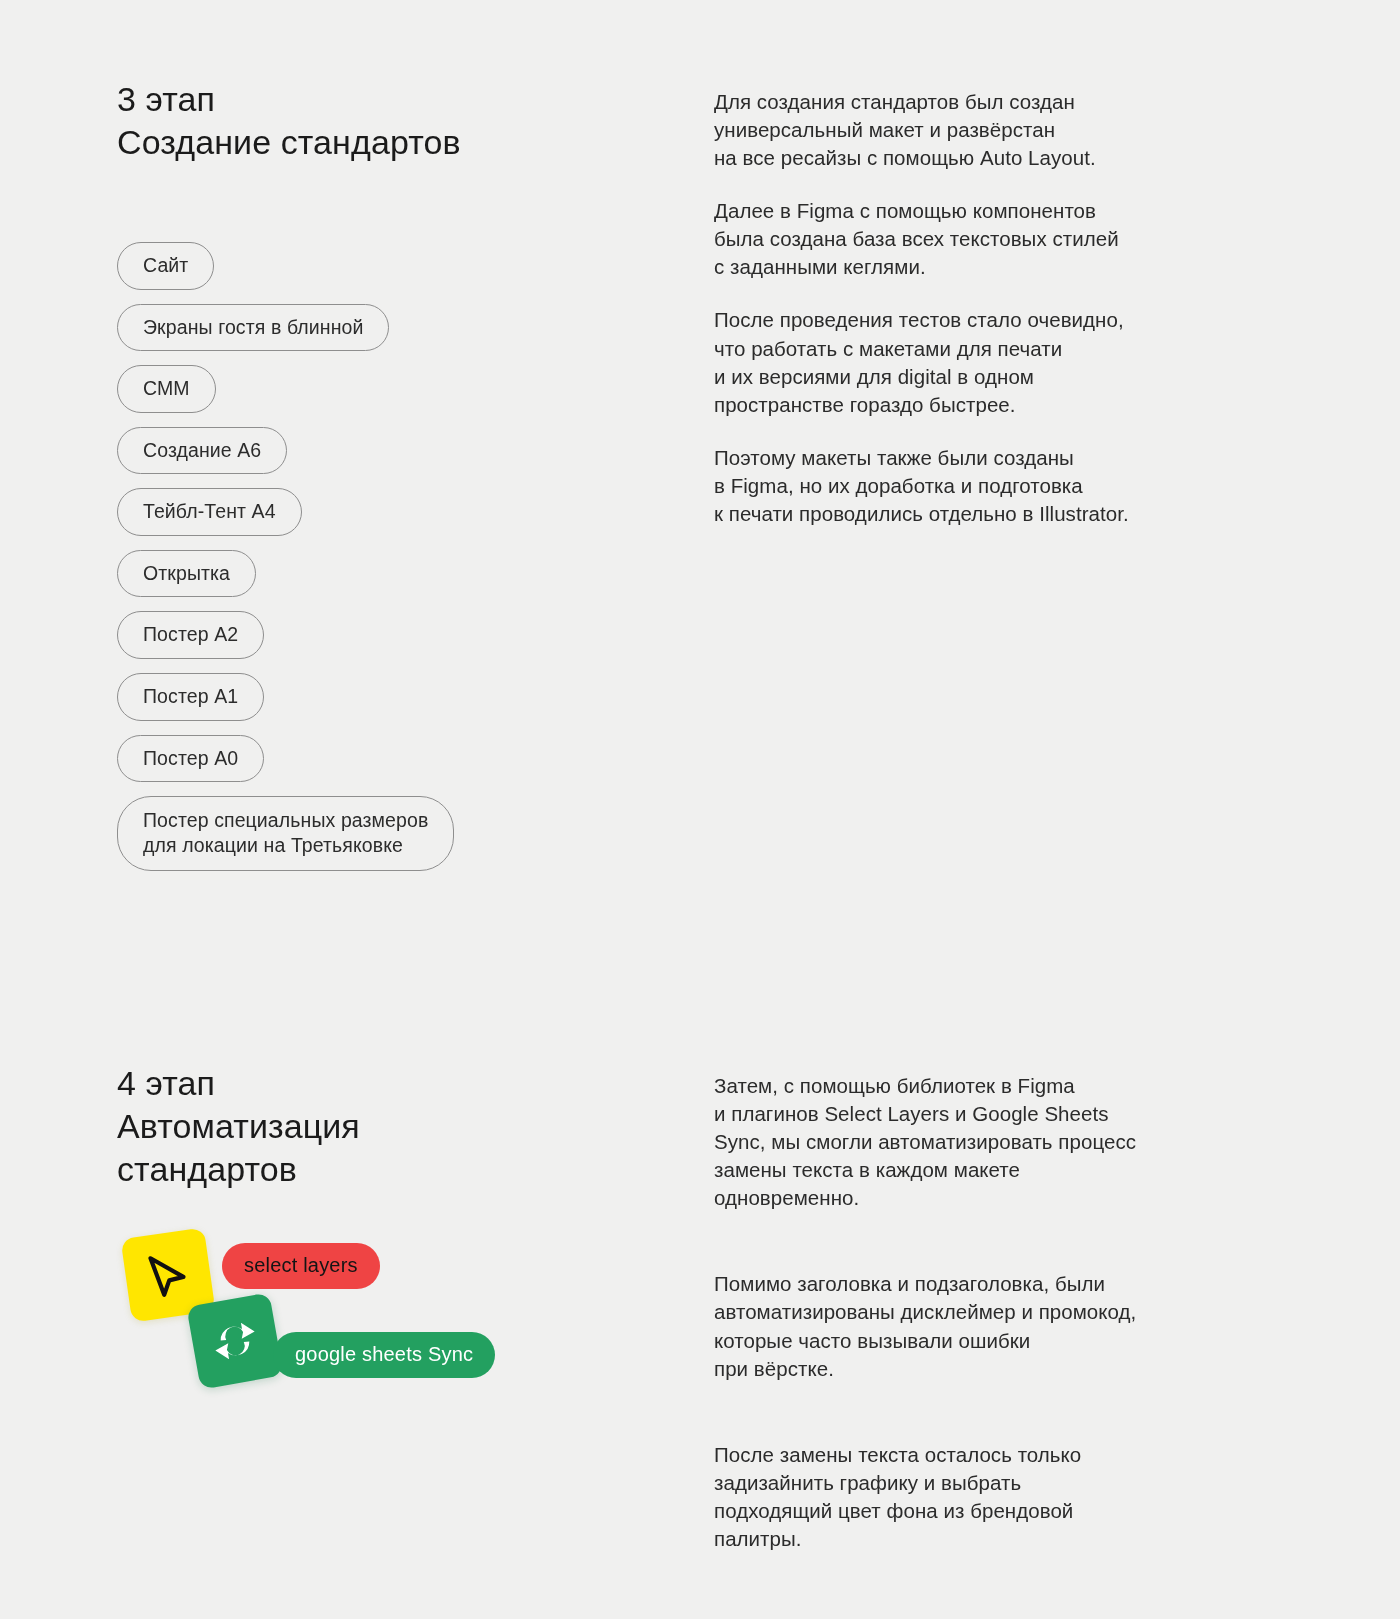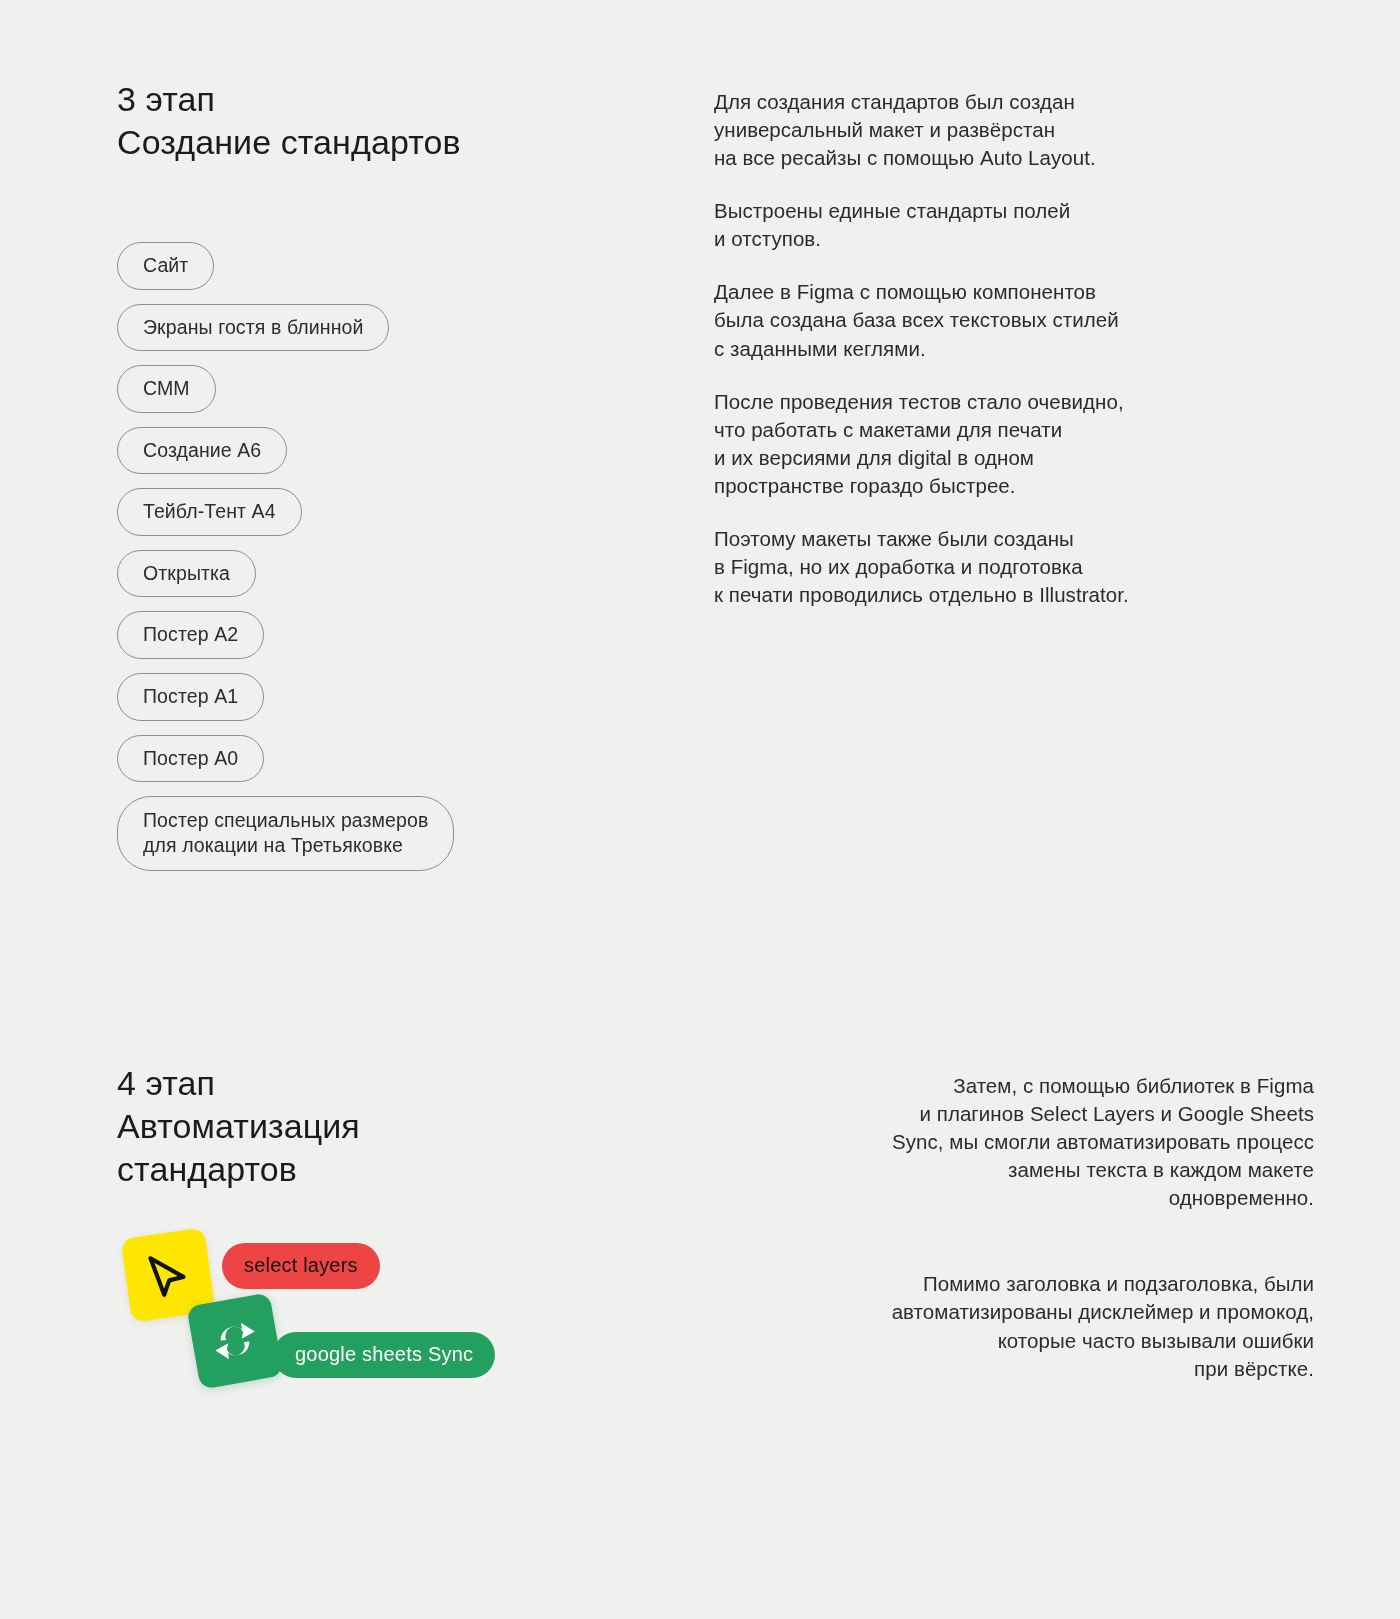--- a/index.html
+++ b/index.html
@@ -59,21 +59,21 @@
   
   .body-para {
     font-size: 20.5px;
     line-height: 1.37;
     color: #2b2b2b;
     margin: 0 0 25px 0;
     white-space: pre-line;
     letter-spacing: 0.05px;
   }
   .body-para:last-child { margin-bottom: 0; }
-  .body-para.gap-big { margin-bottom: 58px; text-align: right; }
+  .body-para.gap-big { margin-bottom: 58px; }
 
   
   .pill-list {
     position: absolute;
     left: 0;
     top: 164px;
     display: flex;
     flex-direction: column;
     align-items: flex-start;
     gap: 14px;
@@ -171,22 +171,20 @@
         <div class="pill">Постер А0</div>
         <div class="pill multiline">Постер специальных размеров
 для локации на Третьяковке</div>
       </div>
     </div>
 
     <div class="col-right">
       <p class="body-para">Для создания стандартов был создан
 универсальный макет и развёрстан
 на все ресайзы с помощью Auto Layout.</p>
-      <p class="body-para">Выстроены единые стандарты полей
-и отступов.</p>
       <p class="body-para">Далее в Figma с помощью компонентов
 была создана база всех текстовых стилей
 с заданными кеглями.</p>
       <p class="body-para">После проведения тестов стало очевидно,
 что работать с макетами для печати
 и их версиями для digital в одном
 пространстве гораздо быстрее.</p>
       <p class="body-para">Поэтому макеты также были созданы
 в Figma, но их доработка и подготовка
 к печати проводились отдельно в Illustrator.</p>
@@ -225,17 +223,21 @@
     <div class="col-right">
       <p class="body-para gap-big">Затем, с помощью библиотек в Figma
 и плагинов Select Layers и Google Sheets
 Sync, мы смогли автоматизировать процесс
 замены текста в каждом макете
 одновременно.</p>
       <p class="body-para gap-big">Помимо заголовка и подзаголовка, были
 автоматизированы дисклеймер и промокод,
 которые часто вызывали ошибки
 при вёрстке.</p>
+      <p class="body-para">После замены текста осталось только
+задизайнить графику и выбрать
+подходящий цвет фона из брендовой
+палитры.</p>
     </div>
 
   </section>
 
 </div>
 
 </body></html>

